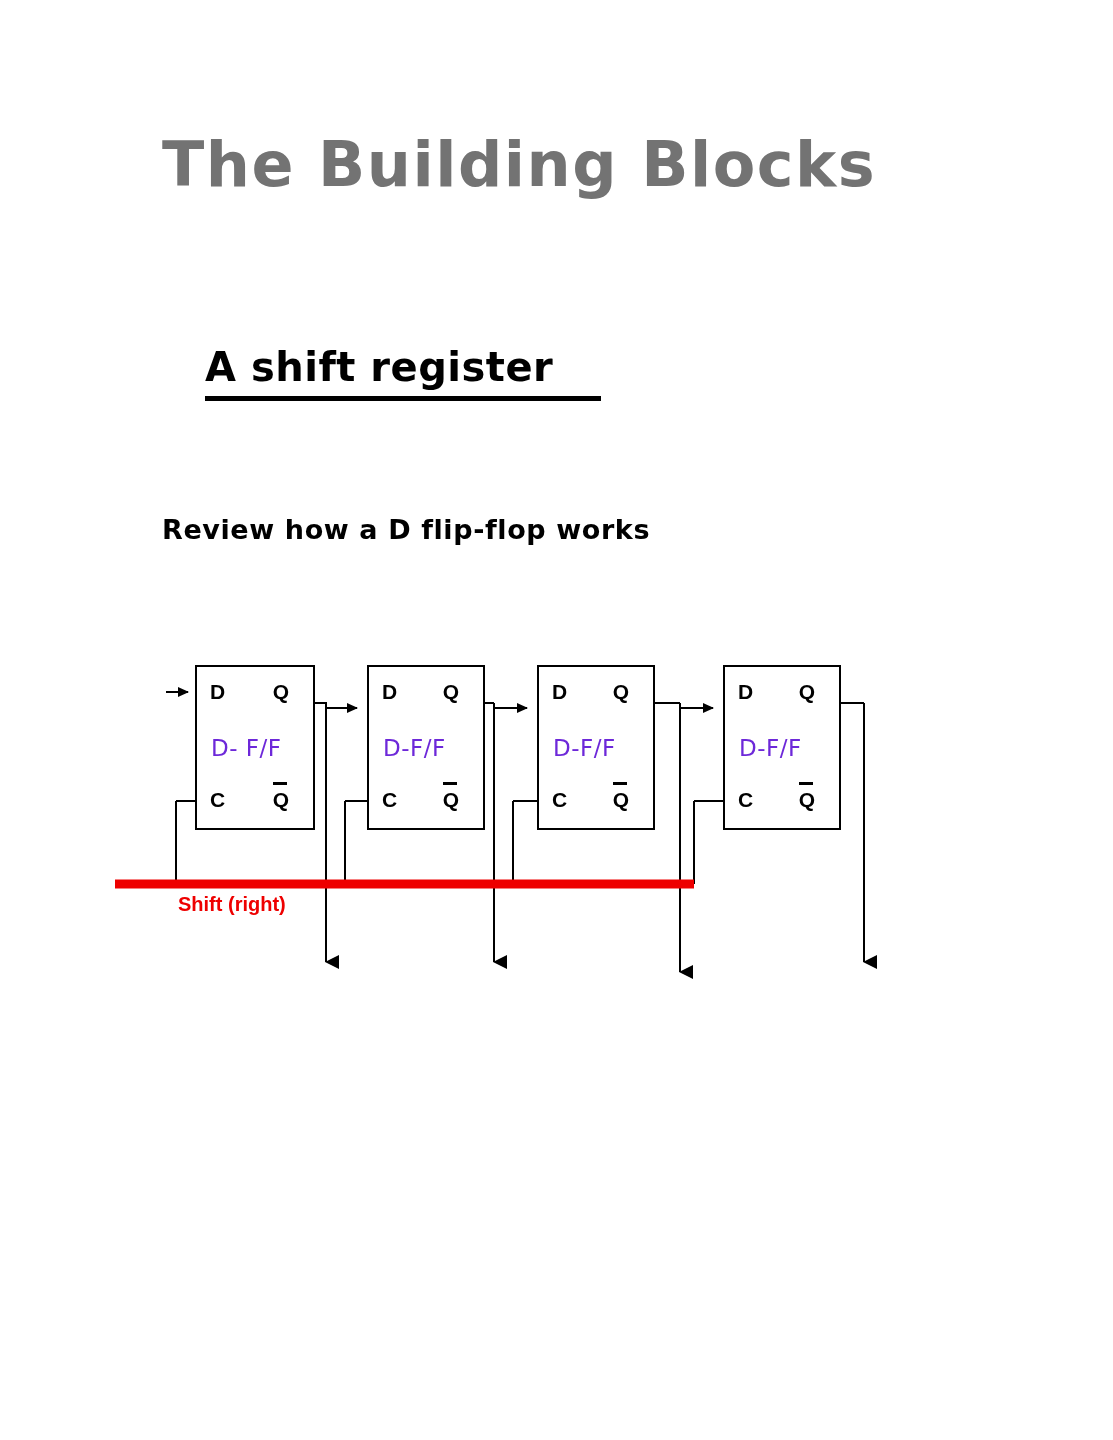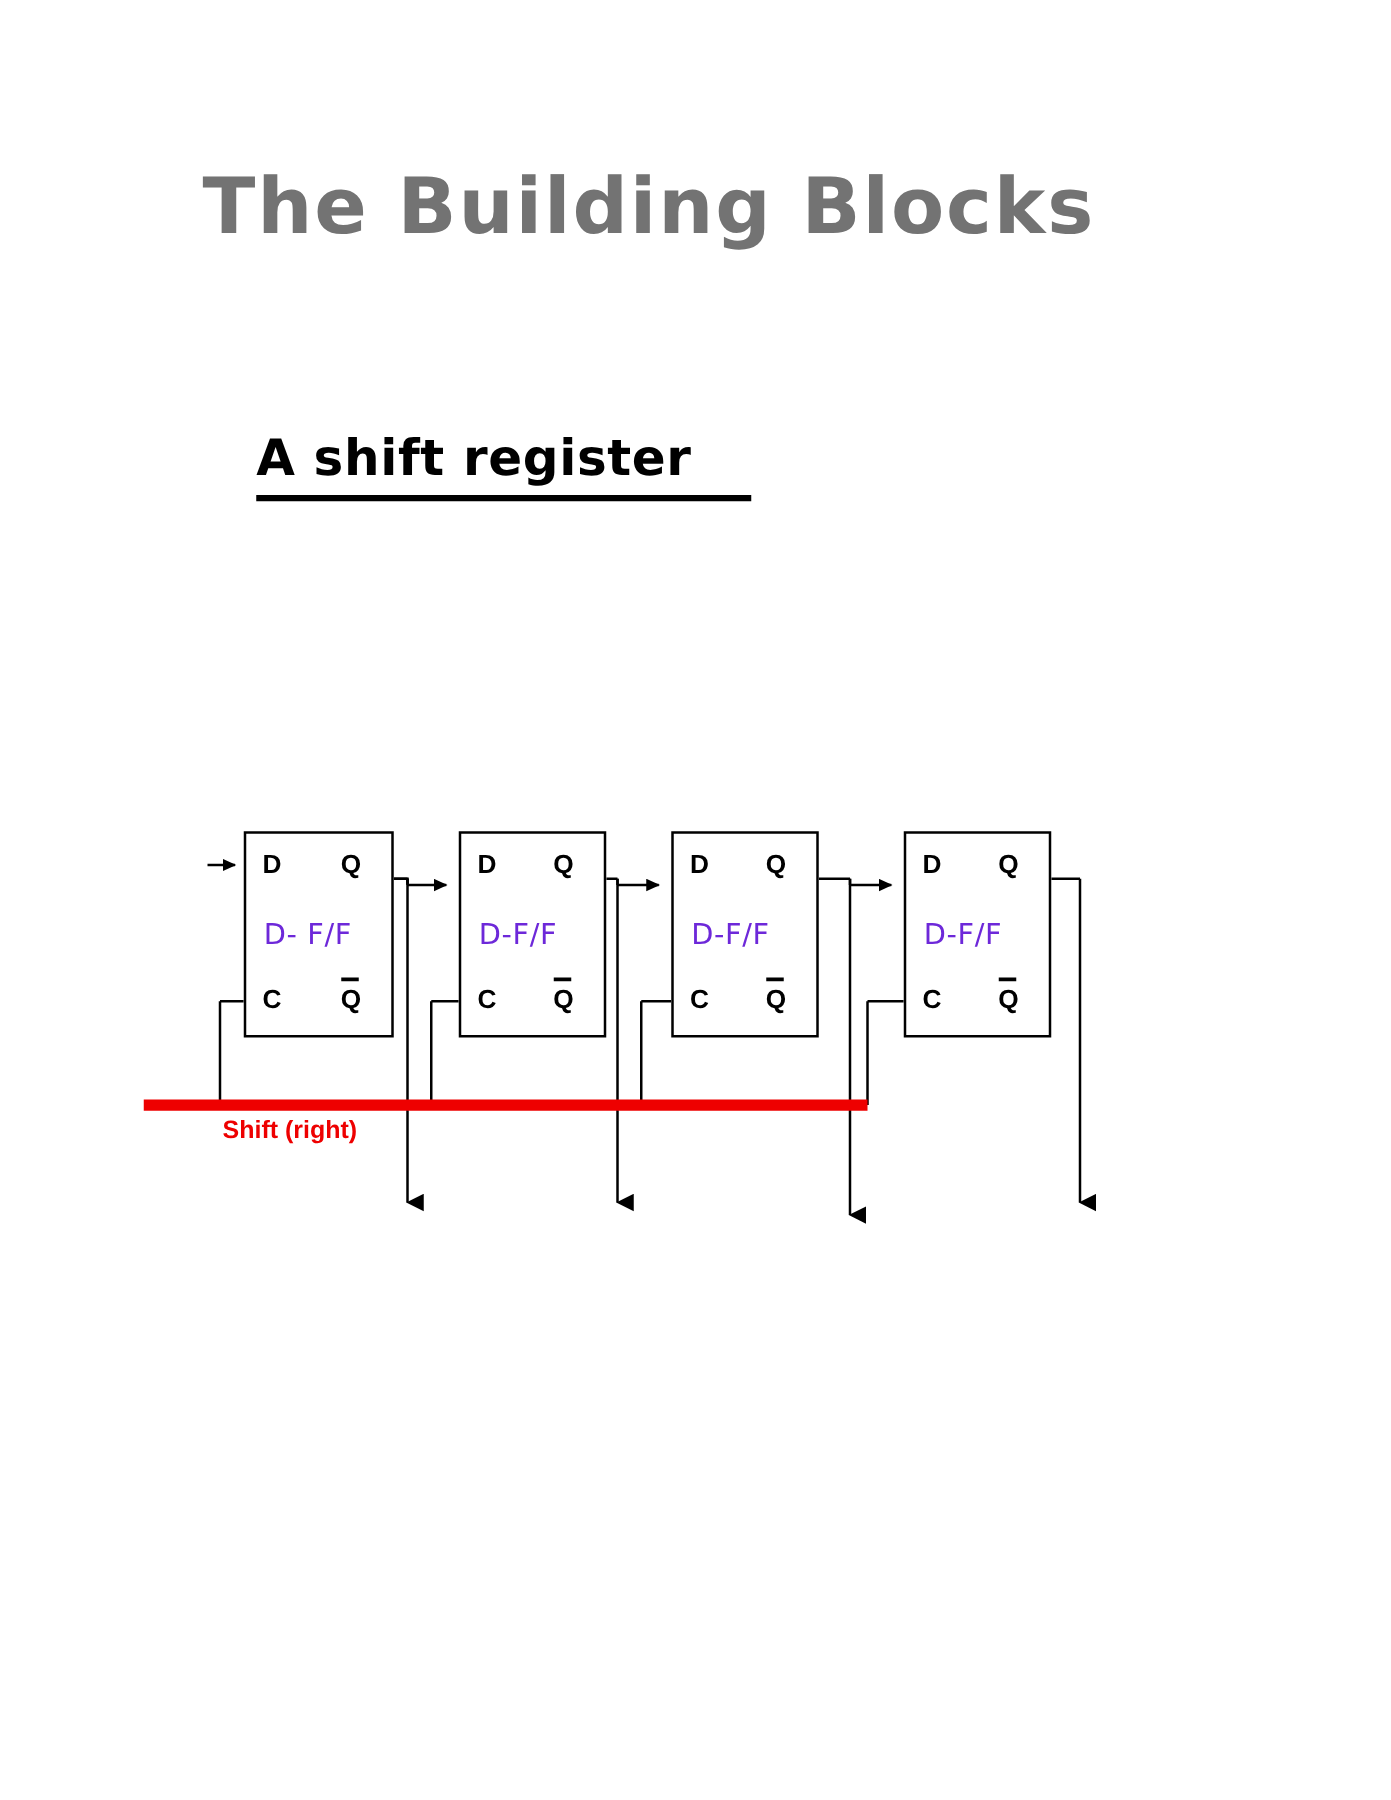--- a/index.html
+++ b/index.html
@@ -151,20 +151,21 @@
 
 <div class="slide">
 
   <div class="title">The Building Blocks</div>
 
   <div class="subtitle-wrap">
     <div class="subtitle">A shift register</div>
     <div class="subtitle-rule"></div>
   </div>
 
+  <div class="review-line">Review how a D flip-flop works</div>
 
   <div class="diagram">
     <svg width="1113" height="1440" viewBox="0 0 1113 1440">
       <defs>
         <marker id="arrR" markerWidth="12" markerHeight="12" refX="10" refY="5" orient="auto" markerUnits="userSpaceOnUse">
           <path d="M0,0 L11,5 L0,10 z" fill="#000000"></path>
         </marker>
         <marker id="arrD" markerWidth="16" markerHeight="16" refX="7" refY="13" orient="auto" markerUnits="userSpaceOnUse">
           <path d="M0,0 L14,0 L7,14 z" fill="#000000"></path>
         </marker>

